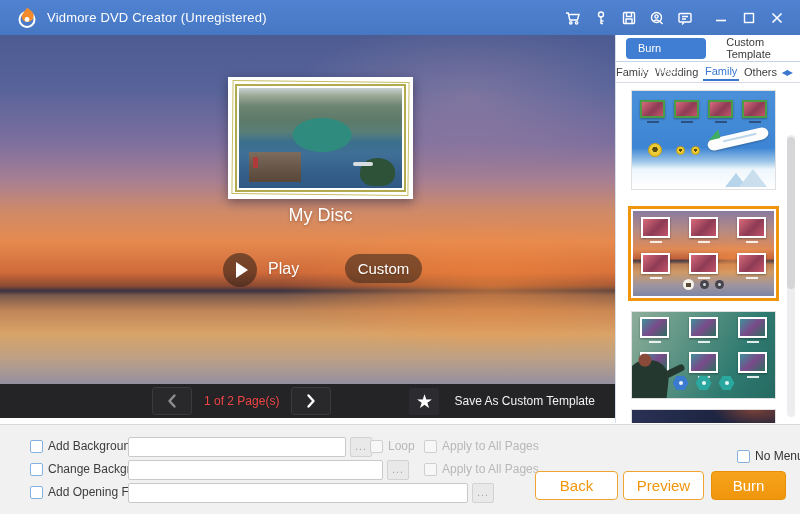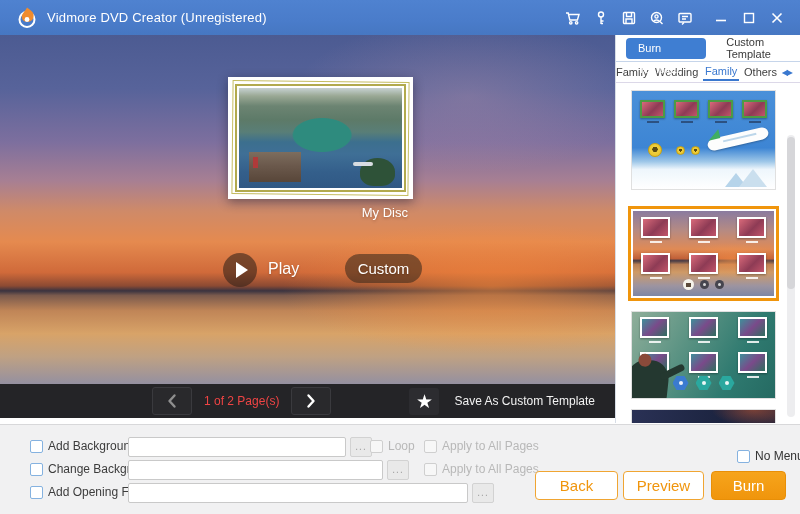--- a/index.html
+++ b/index.html
@@ -44,22 +44,22 @@
   }
   .photo .building { position:absolute; left:6%; bottom:6%; width:32%; height:30%;
       background:linear-gradient(180deg,#7d6d5e 0%,#6b594c 45%,#584639 100%); }
   .photo .building::after { content:""; position:absolute; left:8%; top:18%; width:10%; height:34%;
       background:#b03a3a; }
   .photo .tree { position:absolute; right:4%; bottom:2%; width:22%; height:28%;
       background:#2e5238; border-radius:50% 50% 40% 40%; }
   .photo .boat { position:absolute; right:18%; bottom:22%; width:12%; height:4%;
       background:#d8dde2; border-radius:2px; }
 
-  .disc-title { position:absolute; left:233px; top:170px; width:175px; text-align:right;
-      color:#fff; font-size:13px; text-shadow:0 1px 3px rgba(80,40,20,.4); cursor:pointer; }
+  .disc-title { position:absolute; left:233px; top:170px; width:175px; text-align:center;
+      color:#fff; font-size:18px; text-shadow:0 1px 3px rgba(80,40,20,.4); cursor:pointer; }
 
   .play-btn { position:absolute; left:223px; top:218px; width:34px; height:34px; border-radius:50%;
       background:rgba(48,33,24,.58); display:flex; align-items:center; justify-content:center; cursor:pointer; }
   .play-tri { width:0; height:0; border-left:12px solid #fff; border-top:8px solid transparent;
       border-bottom:8px solid transparent; margin-left:4px; }
   .play-label { position:absolute; left:268px; top:225px; width:50px; color:#fff; font-size:16px;
       text-shadow:0 1px 2px rgba(80,40,20,.4); cursor:pointer; }
   .scene-btn { position:absolute; left:345px; top:219px; width:77px; height:29px; border-radius:15px;
       background:rgba(58,42,28,.58); color:#fff; font-size:15px; display:flex; align-items:center;
       justify-content:center; cursor:pointer; text-shadow:0 1px 2px rgba(60,30,10,.4); }

